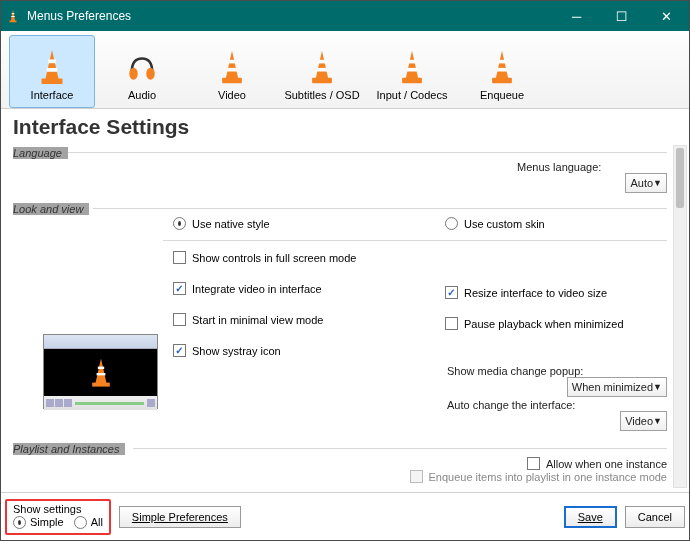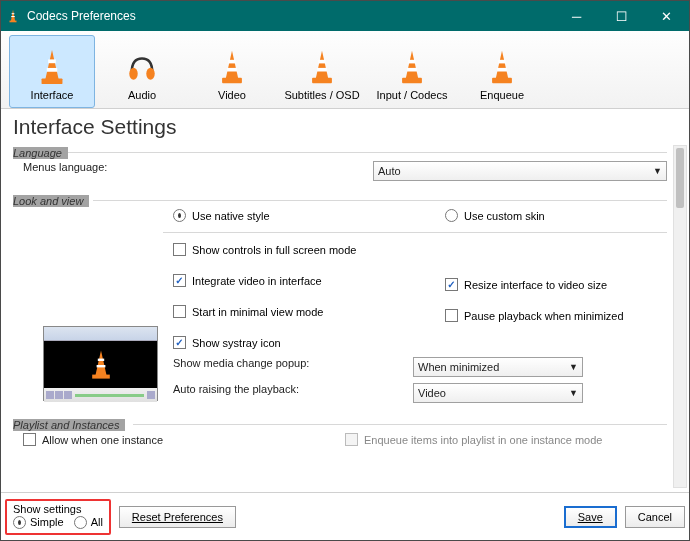--- a/index.html
+++ b/index.html
@@ -10,35 +10,35 @@
 .titlebar .ico { width: 24px; display: flex; align-items: center; justify-content: center; }
 .titlebar .title { flex: 1; font-size: 12px; padding-left: 2px; }
 .titlebar .winbtns { display: flex; }
 .titlebar .winbtn { width: 45px; height: 30px; display: flex; align-items: center; justify-content: center; font-size: 13px; color: #fff; }
 
 .tabs { height: 78px; background: linear-gradient(#fefefe, #f2f2f2); border-bottom: 1px solid #d0d0d0; display: flex; padding: 4px 8px 0 8px; gap: 4px; }
 .tab { width: 86px; display: flex; flex-direction: column; align-items: center; justify-content: flex-end; padding-bottom: 6px; border: 1px solid transparent; border-radius: 3px; font-size: 11px; gap: 2px; }
 .tab.active { background: #cce8ff; border: 1px solid #7eb4e1; }
 .tab .iconwrap { height: 40px; display: flex; align-items: center; justify-content: center; }
 
-.heading { padding: 6px 12px 2px 12px; font-size: 21px; font-weight: 400; color: #333; }
+.heading { padding: 6px 12px 2px 12px; font-size: 21px; font-weight: 700; color: #333; }
 
 .scrollarea { flex: 1; position: relative; overflow: hidden; padding: 4px 22px 4px 12px; }
 .scrollbar { position: absolute; right: 2px; top: 4px; width: 14px; bottom: 4px; background: #f0f0f0; border: 1px solid #e0e0e0; }
 .scrollthumb { position: absolute; top: 2px; left: 2px; right: 2px; height: 60px; background: #c0c0c0; border-radius: 2px; }
 
 .group { margin-bottom: 8px; }
 .group-title { font-size: 11px; color: #333; padding: 2px 0; position: relative; }
 .group-title::after { content: ""; position: absolute; left: 0; right: 0; top: 50%; height: 0; }
 .group-title span { background: #a3a3a3; padding-right: 6px; position: relative; z-index: 1; font-style: italic; }
 .group-line { height: 1px; background: #d8d8d8; margin-top: -9px; margin-bottom: 8px; margin-left: 50px; }
 .group-line.s2 { margin-left: 80px; }
 .group-line.s3 { margin-left: 120px; }
 
-.row { display: flex; align-items: flex-start; font-size: 11px; color: #222; min-height: 24px; }
+.row { display: flex; align-items: flex-end; font-size: 11px; color: #222; min-height: 24px; flex-direction: column; }
 .lbl { width: 160px; padding-left: 10px; }
 .lbl2 { width: 230px; padding-left: 10px; }
 .ctrl { flex: 1; margin-left: 20px; }
 select, .sel { width: 100%; height: 20px; font-size: 11px; border: 1px solid #a0a0a0; background: linear-gradient(#fff,#efefef); padding: 0 4px; }
 .sel { display: flex; align-items: center; justify-content: space-between; }
 .sel .arrow { font-size: 9px; }
 
 .twocol { display: flex; padding-left: 150px; gap: 50px; }
 .col { flex: 1; display: flex; flex-direction: column; gap: 18px; }
 .colrow { display: flex; align-items: center; font-size: 11px; gap: 6px; }
@@ -76,21 +76,21 @@
 
   <div class="titlebar">
     <div class="ico">
       <svg class="cone" width="14" height="14" viewBox="0 0 32 40">
           <path d="M16 2 L22 34 L10 34 Z" fill="#f58220"></path>
           <rect x="12" y="12" width="8" height="3" fill="#fff"></rect>
           <rect x="11" y="20" width="10" height="3" fill="#fff"></rect>
           <rect x="6" y="33" width="20" height="5" fill="#f58220"></rect>
         </svg>
     </div>
-    <div class="title">Codecs Preferences</div>
+    <div class="title">Menus Preferences</div>
     <div class="winbtns">
       <div class="winbtn">─</div>
       <div class="winbtn">☐</div>
       <div class="winbtn">✕</div>
     </div>
   </div>
 
   <div class="tabs">
     <div class="tab active">
       <div class="iconwrap">
@@ -248,21 +248,21 @@
       <div class="row" style="padding-left:150px; margin-top:8px;">
         <div class="lbl2">Show media change popup:</div>
         <div class="ctrl" style="max-width:170px">
           <div class="sel">
             <span>When minimized</span>
             <span class="arrow">▼</span>
           </div>
         </div>
       </div>
       <div class="row" style="padding-left:150px; margin-top:2px;">
-        <div class="lbl2">Auto raising the playback:</div>
+        <div class="lbl2">Auto change the interface:</div>
         <div class="ctrl" style="max-width:170px">
           <div class="sel">
             <span>Video</span>
             <span class="arrow">▼</span>
           </div>
         </div>
       </div>
     </div>
 
     <div class="group" style="margin-top:10px;">
@@ -293,21 +293,21 @@
             <span class="radio sel"></span>
             <span>Simple</span>
           </div>
         <div class="opt">
             <span class="radio"></span>
             <span>All</span>
           </div>
       </div>
     </div>
     <div class="btn">
-        <span class="u">Reset Preferences</span>
+        <span class="u">Simple Preferences</span>
       </div>
     <div class="foot-right">
       <div class="btn primary">
           <span class="u">Save</span>
         </div>
       <div class="btn">
           <span>Cancel</span>
         </div>
     </div>
   </div>

